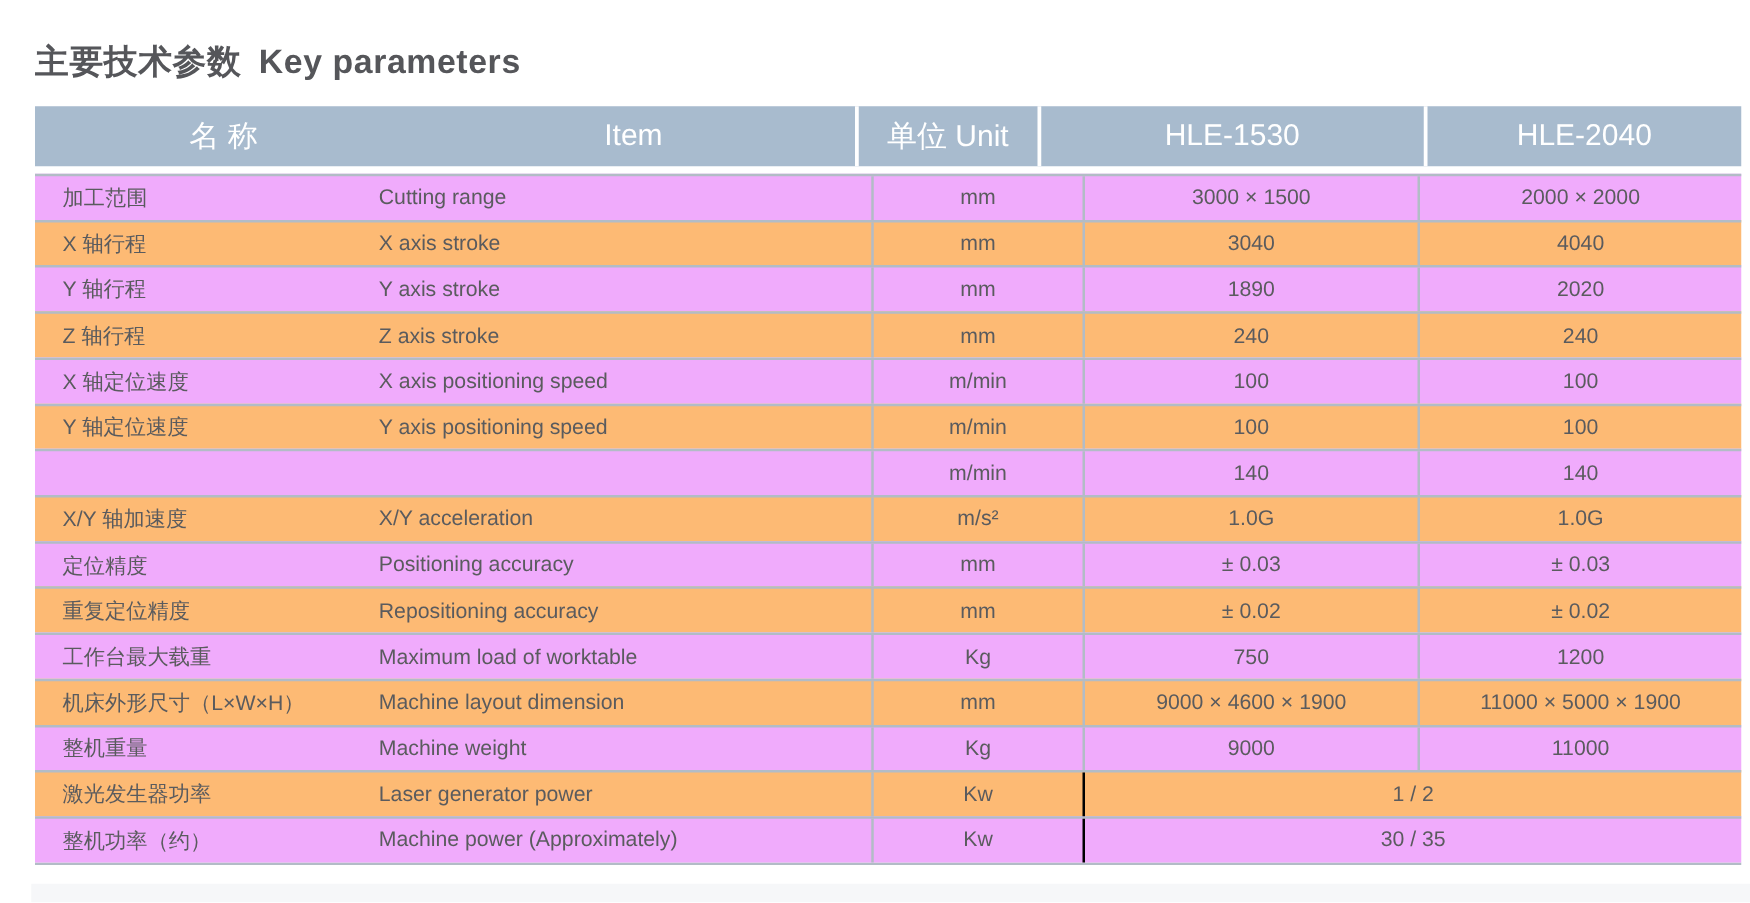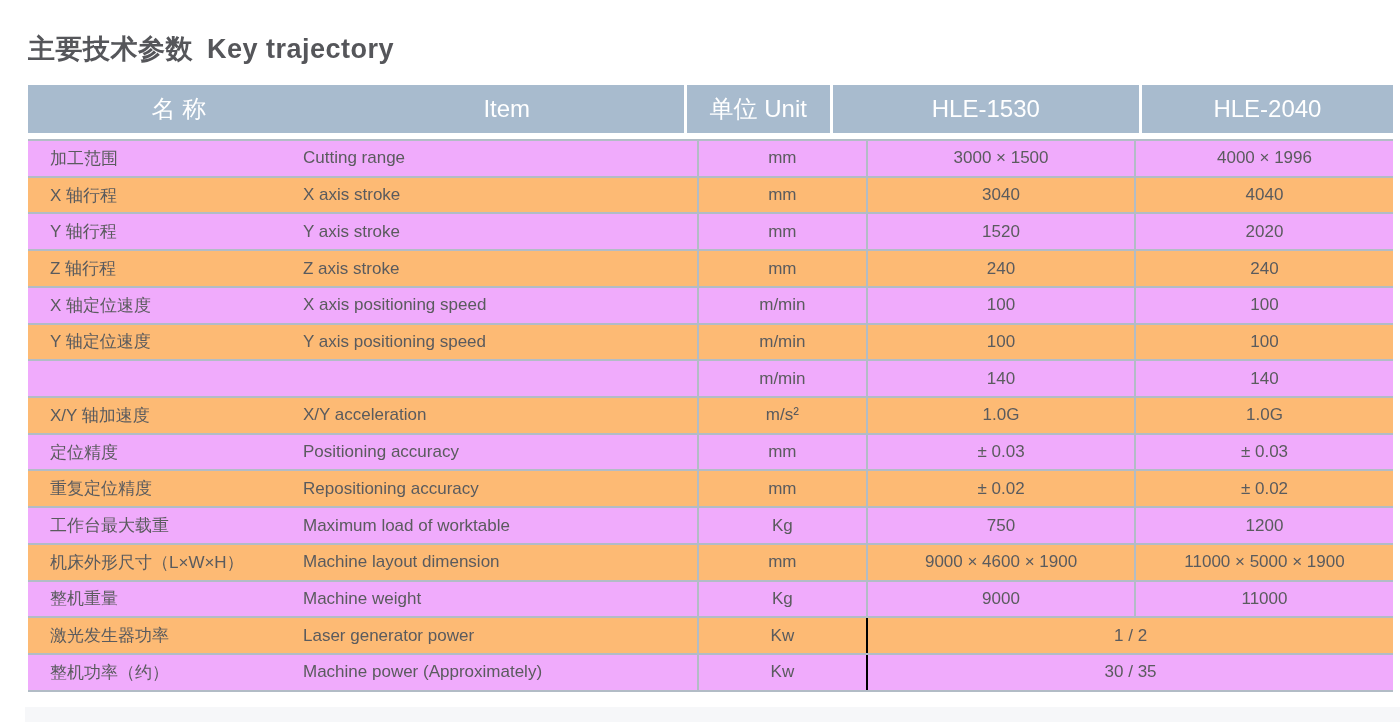--- a/index.html
+++ b/index.html
@@ -42,59 +42,59 @@
   .value-cell2{width:263px;border-left:2px solid #b2bcc6;justify-content:center;text-align:center;}
   .merged-cell{width:535px;border-left:2px solid #000000;justify-content:center;text-align:center;}
 
   .bottom-edge{position:absolute;left:25px;right:0;bottom:0;height:15px;background:#f6f7f9;}
 </style>
 </head>
 <body>
 
 <div class="page">
   <div class="page-title">
-    <span class="cn">主要技术参数</span><span class="en">Key trajectory</span>
+    <span class="cn">主要技术参数</span><span class="en">Key parameters</span>
   </div>
 
   <div class="spec-table">
     <div class="thead">
       <div class="th th-name">
         <span class="sub sub-cn">名 称</span>
         <span class="sub sub-item">Item</span>
       </div>
       <div class="th th-unit">单位 Unit</div>
       <div class="th th-m1">HLE-1530</div>
       <div class="th th-m2">HLE-2040</div>
     </div>
     <div class="tbody">
         <div class="trow alt">
           <div class="td name-cell">
             <span class="cn">加工范围</span>
             <span class="en">Cutting range</span>
           </div>
           <div class="td unit-cell">mm</div>
           <div class="td value-cell">3000 × 1500</div>
-          <div class="td value-cell2">4000 × 1996</div>
+          <div class="td value-cell2">2000 × 2000</div>
         </div>
         <div class="trow">
           <div class="td name-cell">
             <span class="cn">X 轴行程</span>
             <span class="en">X axis stroke</span>
           </div>
           <div class="td unit-cell">mm</div>
           <div class="td value-cell">3040</div>
           <div class="td value-cell2">4040</div>
         </div>
         <div class="trow alt">
           <div class="td name-cell">
             <span class="cn">Y 轴行程</span>
             <span class="en">Y axis stroke</span>
           </div>
           <div class="td unit-cell">mm</div>
-          <div class="td value-cell">1520</div>
+          <div class="td value-cell">1890</div>
           <div class="td value-cell2">2020</div>
         </div>
         <div class="trow">
           <div class="td name-cell">
             <span class="cn">Z 轴行程</span>
             <span class="en">Z axis stroke</span>
           </div>
           <div class="td unit-cell">mm</div>
           <div class="td value-cell">240</div>
           <div class="td value-cell2">240</div>

